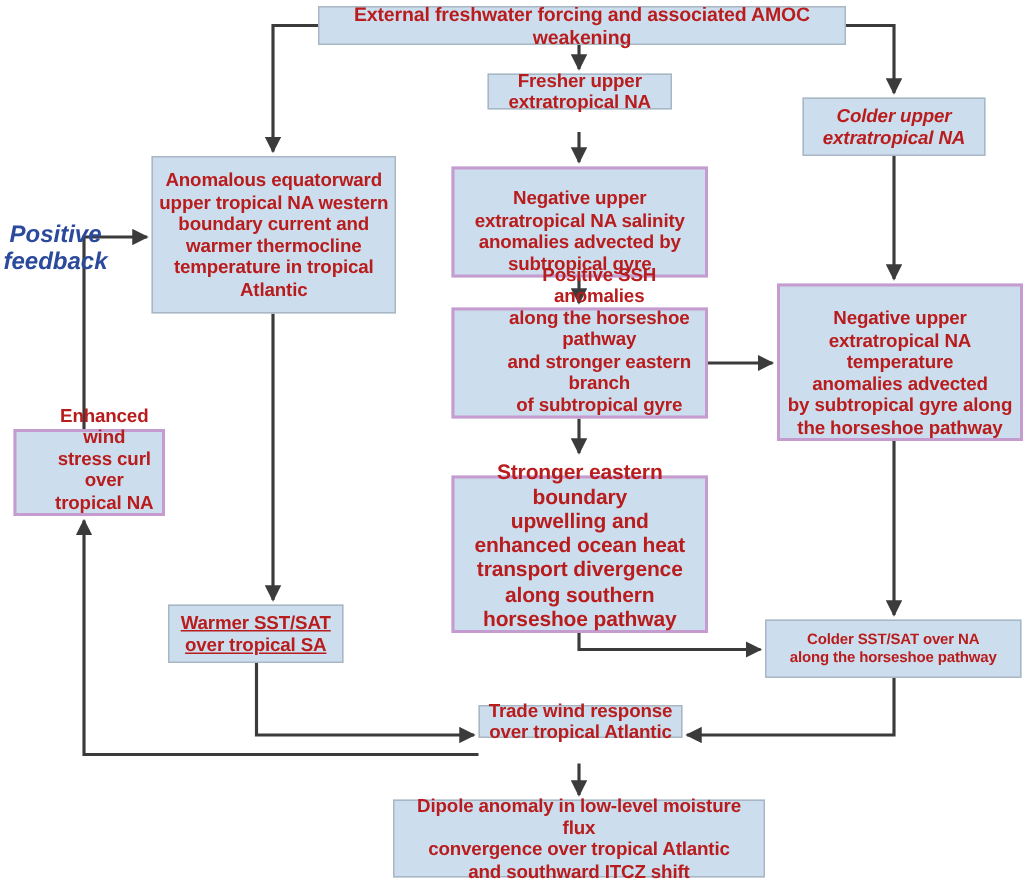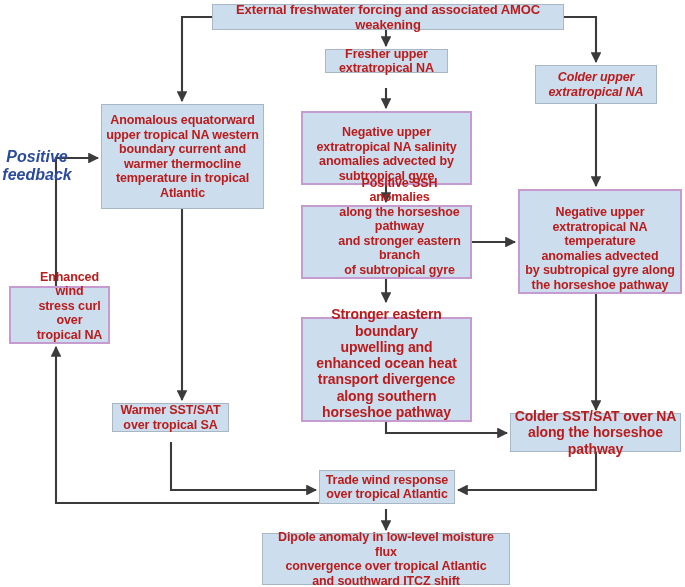--- a/index.html
+++ b/index.html
@@ -162,31 +162,31 @@
 
   <div class="node purple" style="left:301px; top:305px; width:171px; height:105px; font-size:14px;margin-top:12px;">
     <span class="txt">Stronger eastern boundary
 upwelling and
 enhanced ocean heat
 transport divergence
 along southern
 horseshoe pathway</span>
   </div>
 
-  <div class="node" style="left:112px; top:403px; width:117px; height:29px; font-size:12.5px;">
+  <div class="node" style="left:112px; top:403px; width:117px; height:39px; font-size:12.5px;text-decoration:underline;">
     <span class="txt">Warmer SST/SAT
 over tropical SA</span>
   </div>
 
-  <div class="node" style="left:510px; top:413px; width:171px; height:39px; font-size:14px;">
+  <div class="node" style="left:510px; top:413px; width:171px; height:39px; font-size:10px;">
     <span class="txt">Colder SST/SAT over NA
 along the horseshoe pathway</span>
   </div>
 
-  <div class="node" style="left:319px; top:470px; width:136px; height:34px; font-size:12.5px;">
+  <div class="node" style="left:319px; top:470px; width:136px; height:22px; font-size:12.5px;">
     <span class="txt">Trade wind response
 over tropical Atlantic</span>
   </div>
 
   <div class="node" style="left:262px; top:533px; width:248px; height:52px; font-size:12.5px;">
     <span class="txt">Dipole anomaly in low-level moisture flux
 convergence over tropical Atlantic
 and southward ITCZ shift</span>
   </div>
 

